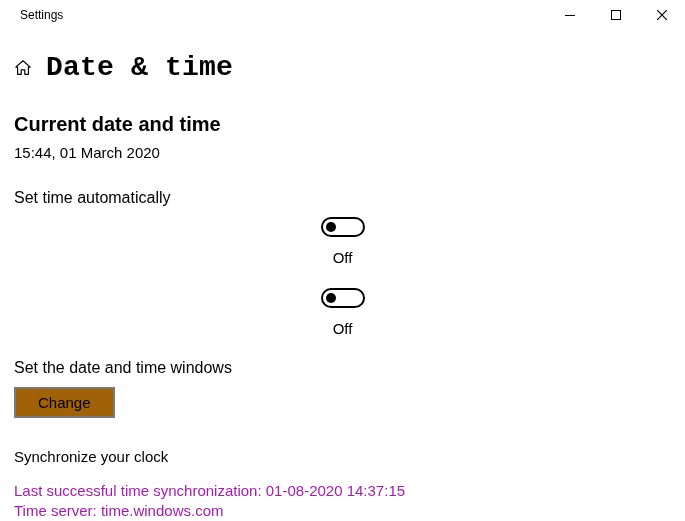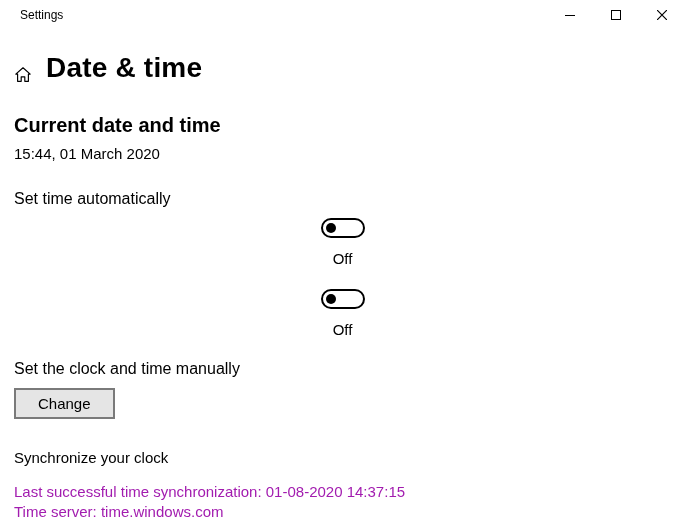--- a/index.html
+++ b/index.html
@@ -32,23 +32,24 @@
       align-items: center;
       justify-content: center;
       cursor: pointer;
     }
     .win-btn svg { pointer-events: none; }
     .content {
       padding: 22px 14px 0 14px;
     }
     .header-row {
       display: flex;
-      align-items: flex-end;
+      align-items: center;
       gap: 14px;
       margin-bottom: 30px;
+      font-family: Liberation Mono, monospace;
     }
     .page-title {
       font-size: 28px;
       font-weight: 600;
       letter-spacing: 0.2px;
     }
     .section-heading {
       font-size: 20px;
       font-weight: 600;
       margin-bottom: 8px;
@@ -83,21 +84,21 @@
       background: #000;
       border-radius: 50%;
       position: absolute;
       top: 3px;
       left: 3px;
     }
     .toggle-state {
       font-size: 15px;
     }
     .btn {
-      background: #e5e5e5;
+      background: #a16207;
       border: 2px solid #7a7a7a;
       padding: 5px 22px;
       font-size: 15px;
       font-family: inherit;
       cursor: pointer;
       color: #000;
     }
     .change-btn-wrap { margin-bottom: 30px; }
     .sync-heading { font-size: 15px; margin-bottom: 16px; }
     .sync-info {
@@ -154,21 +155,21 @@
     <span class="toggle-state">Off</span>
   </div>
 
   <div class="toggle-row">
     <div class="toggle">
       <div class="toggle-knob"></div>
     </div>
     <span class="toggle-state">Off</span>
   </div>
 
-  <div class="setting-label">Set the clock and time manually</div>
+  <div class="setting-label">Set the date and time windows</div>
   <div class="change-btn-wrap">
     <button class="btn">Change</button>
   </div>
 
   <div class="sync-heading">Synchronize your clock</div>
   <div class="sync-info">
     <div>Last successful time synchronization: 01-08-2020 14:37:15</div>
     <div>Time server: time.windows.com</div>
   </div>
   <button class="btn">Sync now</button>

